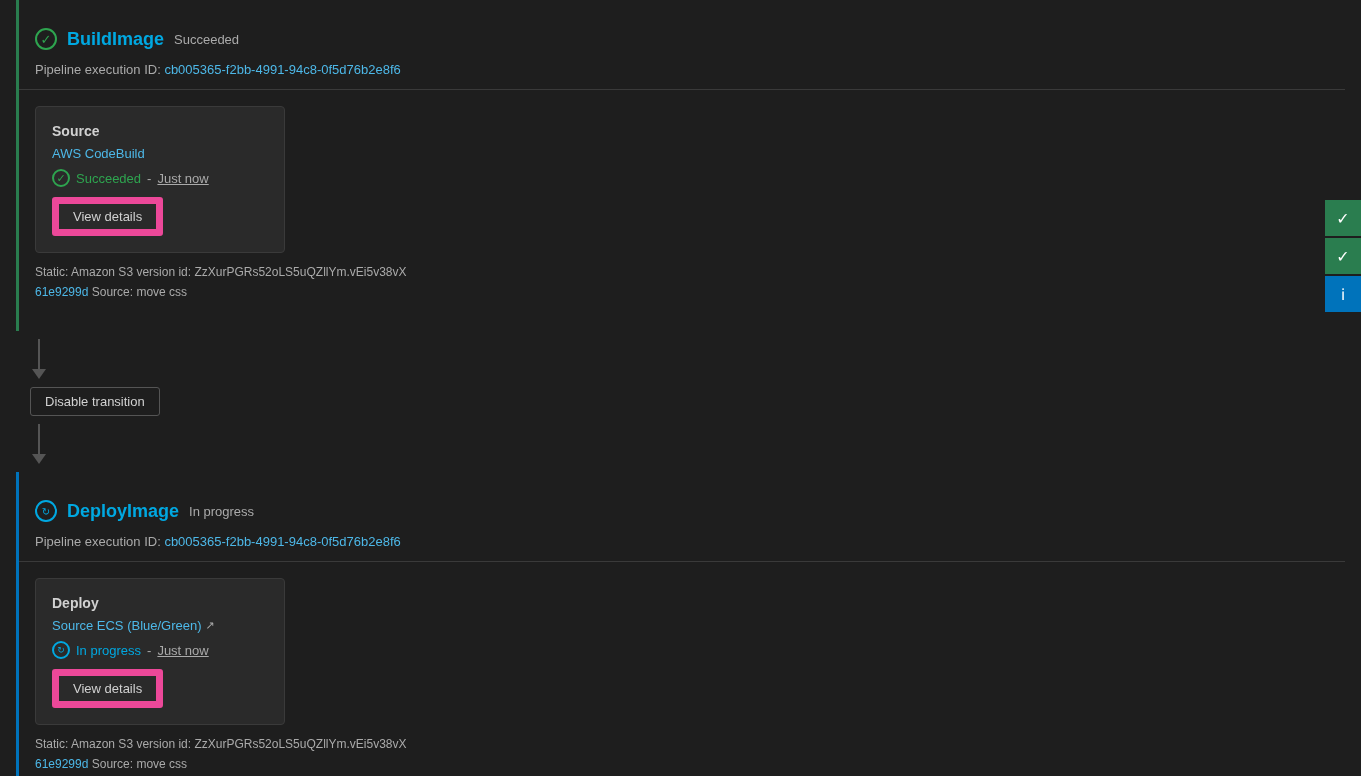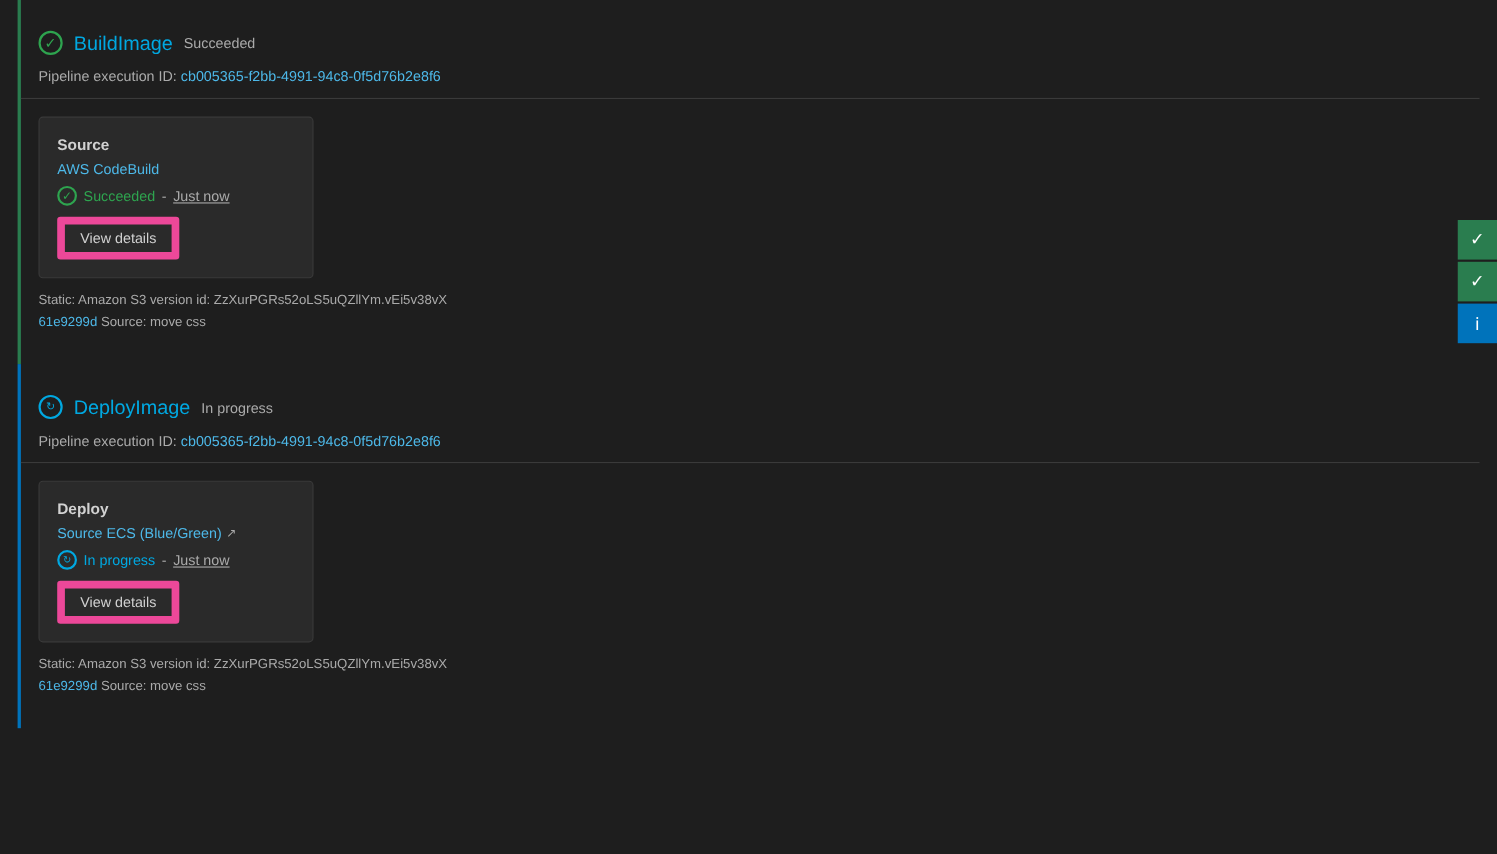--- a/index.html
+++ b/index.html
@@ -34,21 +34,21 @@
     .stage-header {
       display: flex;
       align-items: center;
       gap: 10px;
       padding: 12px 16px;
     }
 
     .stage-title {
       color: #00a8e1;
       font-size: 18px;
-      font-weight: 400;
+      font-weight: 700;
       cursor: pointer;
     }
 
     .stage-status-badge {
       color: #aaa;
       font-size: 13px;
     }
 
     .pipeline-exec-row {
       padding: 0 16px 12px 16px;
@@ -314,20 +314,27 @@
       <button class="view-details-btn">View details</button>
     </div>
 
     <div class="static-info-row">Static: Amazon S3 version id: ZzXurPGRs52oLS5uQZllYm.vEi5v38vX</div>
     <div class="source-row">
       <a href="#">61e9299d</a>
       <span>Source: move css</span>
     </div>
   </div>
 
+  <div class="transition-area">
+    <div class="arrow-line"></div>
+    <div class="arrow-head"></div>
+    <button class="disable-transition-btn">Disable transition</button>
+    <div class="arrow-line" style="margin-top:8px;"></div>
+    <div class="arrow-head"></div>
+  </div>
 
   <div class="stage-section in-progress">
     <div class="stage-header">
       <span class="stage-icon-in-progress">↻</span>
       <span class="stage-title">DeployImage</span>
       <span class="stage-status-badge">In progress</span>
     </div>
 
     <div class="pipeline-exec-row">
       <span>Pipeline execution ID:</span>

